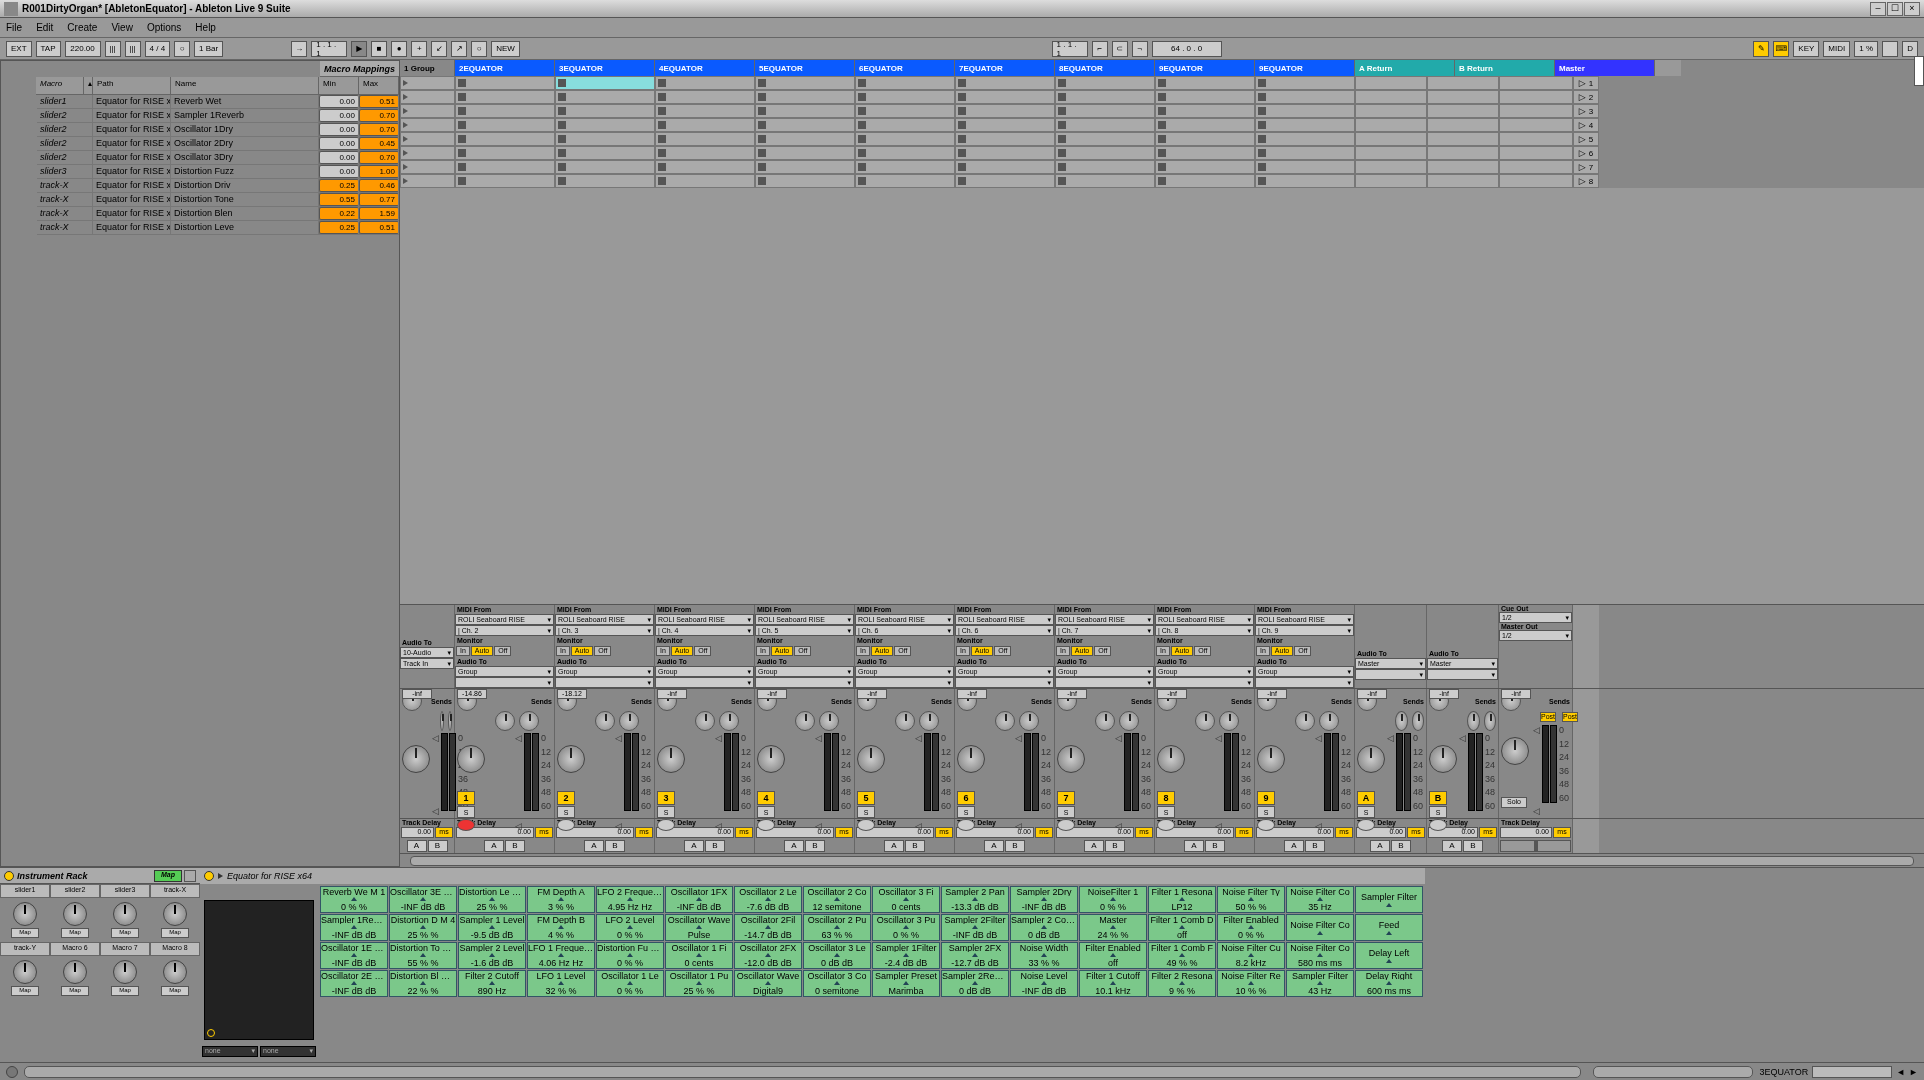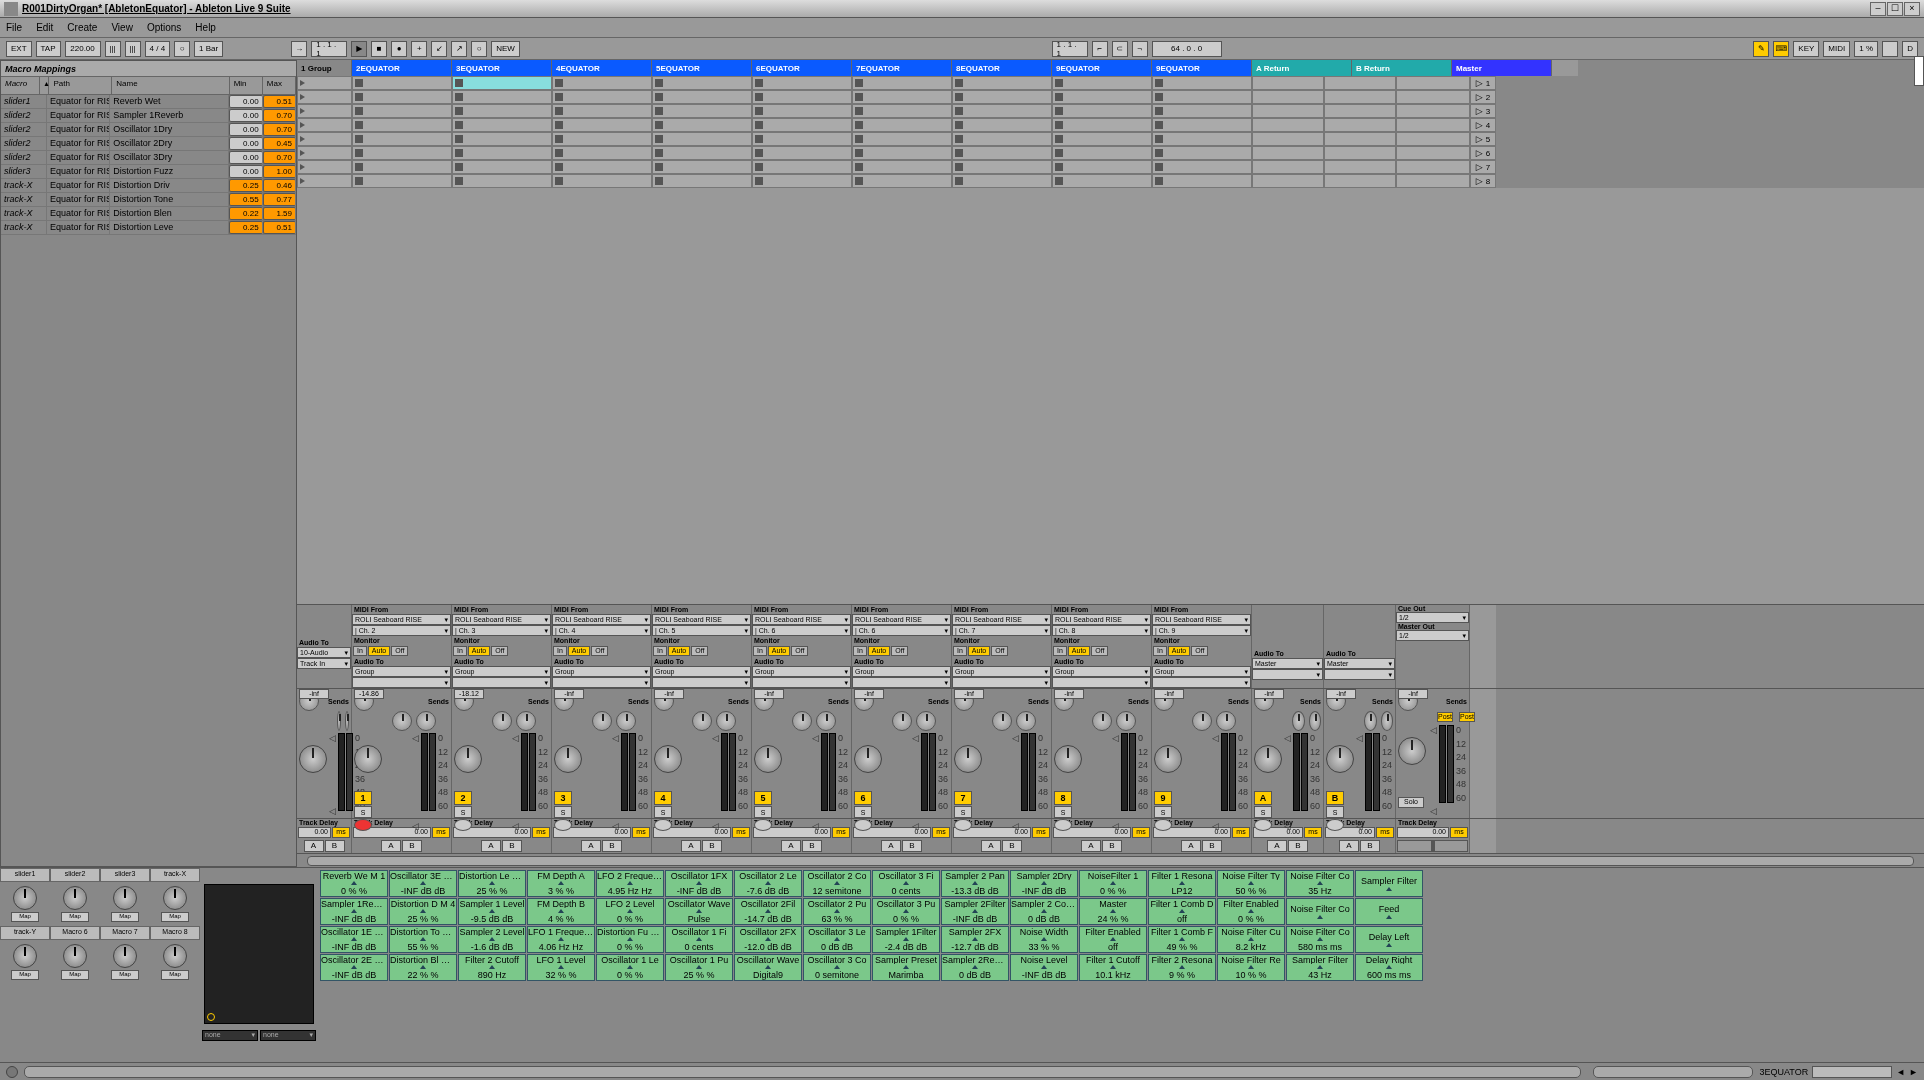--- a/index.html
+++ b/index.html
@@ -1,39 +1,39 @@
 <!DOCTYPE html>
 <html><head>
 <meta charset="utf-8">
 <style>
 * { margin:0; padding:0; box-sizing:border-box; font-family:Verdana,Arial,sans-serif; font-size:9px; }
 body { background:#808080; color:#000; width:1924px; height:1080px; overflow:hidden; position:relative; }
 
 
 .titlebar { height:18px; background:linear-gradient(#ddd,#aaa); display:flex; align-items:center; padding:0 4px; border-bottom:1px solid #555; }
 .titlebar .icon { width:14px; height:14px; background:#888; margin-right:4px; }
-.titlebar .title { font-weight:bold; font-size:10px;text-decoration:underline; }
+.titlebar .title { font-weight:bold; font-size:10px; }
 .titlebar .winctl { margin-left:auto; display:flex; gap:1px; }
 .titlebar .winbtn { width:16px; height:14px; background:#ccc; border:1px solid #666; text-align:center; line-height:10px; font-size:9px; }
 
 
 .menubar { height:20px; background:#999; display:flex; align-items:center; padding:0 6px; gap:14px; border-bottom:1px solid #666; }
 .menubar span { font-size:10px; }
 
 
 .toolbar { height:22px; background:#999; display:flex; align-items:center; padding:0 6px; gap:4px; border-bottom:1px solid #666; }
 .tbtn { height:16px; padding:0 4px; background:#ccc; border:1px solid #555; font-size:8px; display:flex; align-items:center; justify-content:center; }
 .tbtn.small { width:16px; }
 .tbtn.play { background:#888; }
 .tspacer { flex:1; }
 .tval { width:36px; }
 
 
 .main { display:flex; height:calc(100% - 18px - 20px - 22px - 195px - 18px); }
-.left { width:297px; background:#888; border:1px solid #555; display:flex; flex-direction:column; }
+.left { width:400px; background:#888; border:1px solid #555; display:flex; flex-direction:column;align-items:flex-end; }
 .left-header { height:16px; background:#aaa; padding:0 4px; display:flex; align-items:center; font-style:italic; font-weight:bold; border-bottom:1px solid #666; }
 .left-cols { height:18px; display:flex; background:#999; border-bottom:1px solid #666; }
 .left-cols div { border-right:1px solid #666; padding:2px 4px; font-size:8px; }
 .lc-macro{width:48px;font-style:italic;} .lc-path{width:78px;} .lc-name{width:148px;} .lc-min{width:40px;} .lc-max{width:40px;}
 .left-row { height:14px; display:flex; border-bottom:1px solid #777; font-size:8px; }
 .left-row div { border-right:1px solid #777; padding:1px 3px; overflow:hidden; white-space:nowrap; }
 .lr-min,.lr-max { width:40px; text-align:right; background:#ccc; border:1px solid #555; border-radius:2px; font-size:8px; padding:0 3px; }
 .lr-max.hi { background:#f90; }
 .lr-min.hi { background:#f90; }
 
@@ -1380,20 +1380,33 @@
         <div style="width: 26px; background: rgb(153, 153, 153);"></div>
       </div>
     <div class="hscroll">
         <div class="thumb"></div>
       </div>
   </div>
 </div>
 
 <div class="detail">
   <div style="display:flex;flex-direction:column;">
+    <div style="display:flex;">
+      <div class="rack-title" style="width:200px;">
+        <span style="width:10px;height:10px;border-radius:50%;background:#fc0;border:1px solid #333;margin-right:3px;"></span>
+        <span>Instrument Rack</span>
+        <div class="mapbtn">Map</div>
+        <div style="width:12px;height:12px;border:1px solid #555;margin-left:2px;"></div>
+      </div>
+      <div class="device-title" style="flex:1;">
+        <span class="on"></span>
+        <span style="width:0;height:0;border-left:5px solid #333;border-top:3px solid transparent;border-bottom:3px solid transparent;"></span>
+        <span>Equator for RISE x64</span>
+      </div>
+    </div>
     <div style="display:flex;flex:1;">
       <div class="rack-left">
         <div class="macro-tabs">
           <div class="macro-tab">slider1</div>
           <div class="macro-tab">slider2</div>
           <div class="macro-tab">slider3</div>
           <div class="macro-tab">track-X</div>
         </div>
         <div class="macro-knobs">
           <div class="mk-col">

